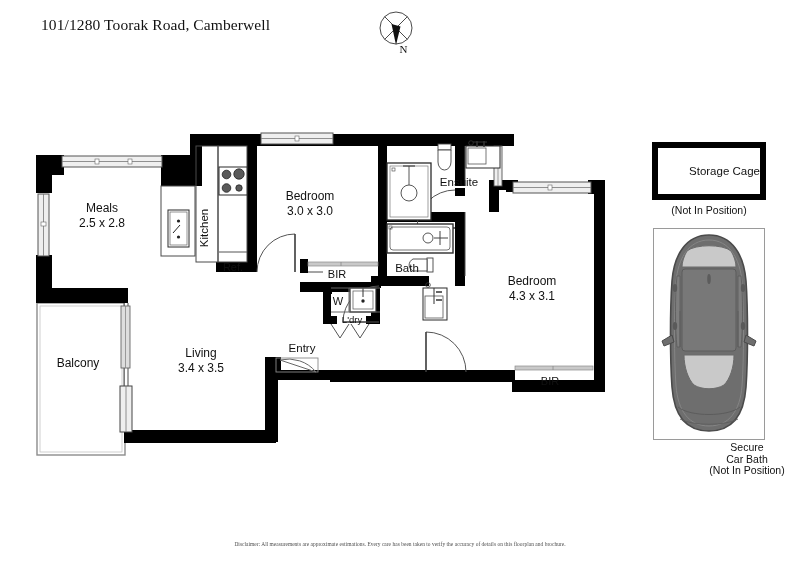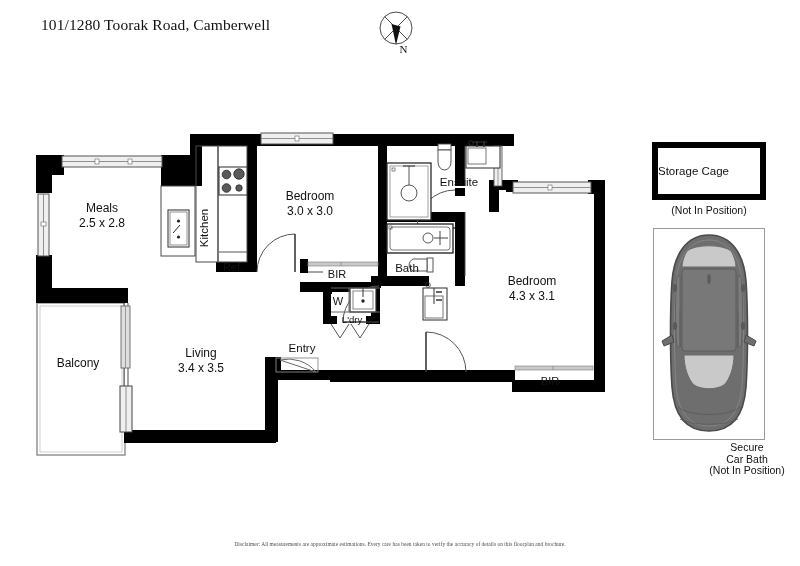--- a/index.html
+++ b/index.html
@@ -61,21 +61,21 @@
     position: absolute;
     left: 652px;
     top: 142px;
     width: 114px;
     height: 58px;
     border: 6px solid #000;
     box-sizing: border-box;
     background: #fff;
     display: flex;
     align-items: center;
-    justify-content: flex-start;
+    justify-content: flex-end;
   }
   .storage-label {
     font-size: 11.5px;
     color: #111;
   }
   .storage-sub {
     position: absolute;
     left: 652px;
     top: 204px;
     width: 114px;

